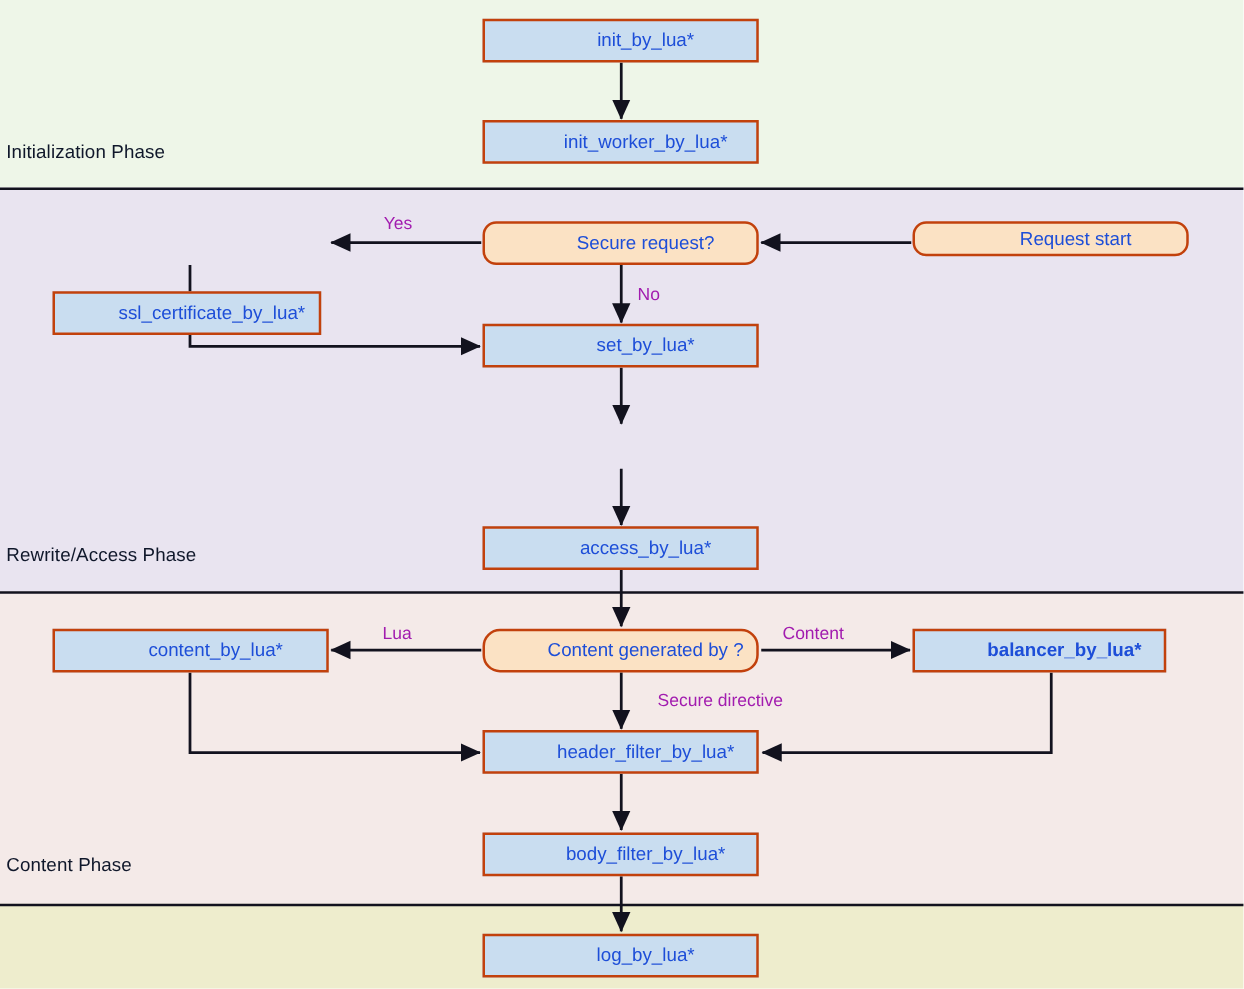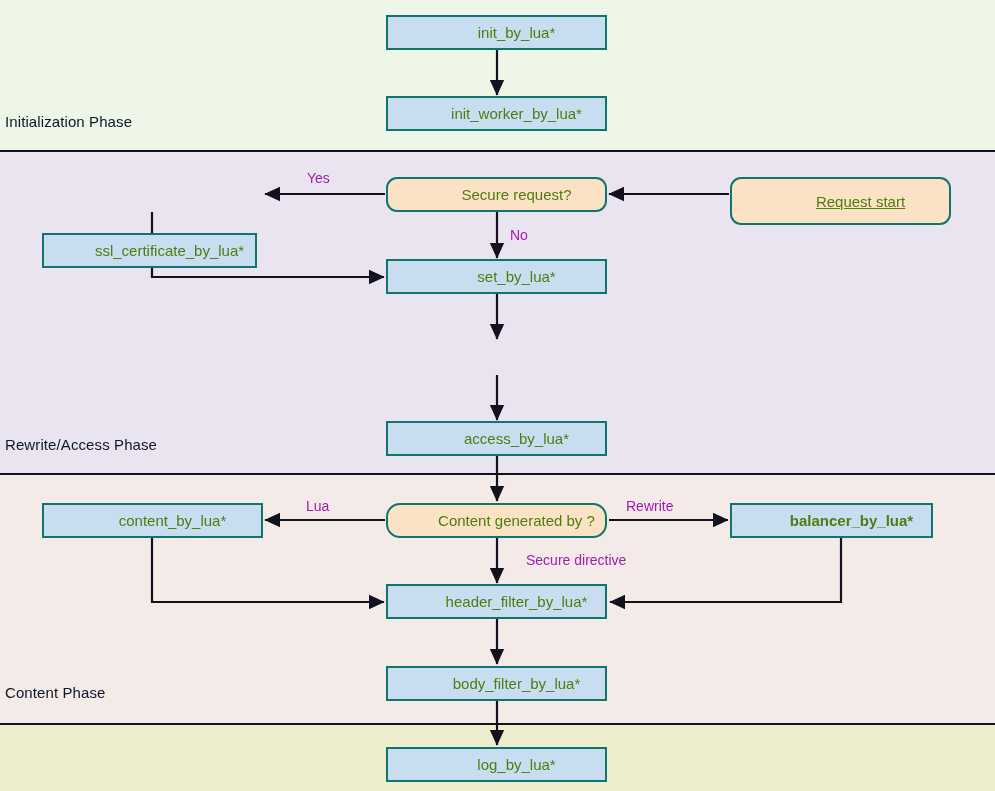--- a/index.html
+++ b/index.html
@@ -29,26 +29,26 @@
     position: absolute;
     font-size: 15px;
     color: #0f172a;
     white-space: nowrap;
     letter-spacing: 0.1px;
   }
 
   .node {
     position: absolute;
     box-sizing: border-box;
-    border: 2px solid #0f766e;
+    border: 2px solid #c2410c;
     display: flex;
     align-items: center;
     justify-content: center;
     font-size: 15px;
-    color: #4d7c0f;
+    color: #1d4ed8;
     white-space: nowrap;
     padding-left: 40px;
   }
   .node.lua {
     background: #c9ddf0;
   }
   .node.decision {
     background: #fbe2c4;
     border-radius: 11px;
   }
@@ -119,34 +119,34 @@
     </g>
   </svg>
 
   <div class="phase-label" style="left:5px; top:113px;">Initialization Phase</div>
   <div class="phase-label" style="left:5px; top:436px;">Rewrite/Access Phase</div>
   <div class="phase-label" style="left:5px; top:684px;">Content Phase</div>
 
   <div class="node lua" style="left:386px; top:15px;  width:221px; height:35px;">init_by_lua*</div>
   <div class="node lua" style="left:386px; top:96px;  width:221px; height:35px;">init_worker_by_lua*</div>
 
-  <div class="node decision" style="left:730px; top:177px; width:221px; height:48px;text-decoration:underline;">Request start</div>
+  <div class="node decision" style="left:730px; top:177px; width:221px; height:28px;">Request start</div>
   <div class="node decision" style="left:386px; top:177px; width:221px; height:35px;">Secure request?</div>
   <div class="node lua" style="left:42px;  top:193px; width:215px; height:35px;margin-top:40px;">ssl_certificate_by_lua*</div>
 
   <div class="node lua" style="left:386px; top:259px; width:221px; height:35px;">set_by_lua*</div>
   <div class="node lua" style="left:386px; top:421px; width:221px; height:35px;">access_by_lua*</div>
 
   <div class="node decision small-text" style="left:386px; top:503px; width:221px; height:35px;">Content generated by ?</div>
   <div class="node lua" style="left:42px;  top:503px; width:221px; height:35px;">content_by_lua*</div>
   <div class="node lua" style="left:730px; top:503px; width:203px; height:35px;font-weight:bold;">balancer_by_lua*</div>
 
   <div class="node lua" style="left:386px; top:584px; width:221px; height:35px;">header_filter_by_lua*</div>
   <div class="node lua" style="left:386px; top:666px; width:221px; height:35px;">body_filter_by_lua*</div>
   <div class="node lua" style="left:386px; top:747px; width:221px; height:35px;">log_by_lua*</div>
 
   <div class="edge-label" style="left:307px; top:170px;">Yes</div>
   <div class="edge-label" style="left:510px; top:227px;">No</div>
   <div class="edge-label" style="left:306px; top:498px;">Lua</div>
-  <div class="edge-label" style="left:626px; top:498px;">Rewrite</div>
+  <div class="edge-label" style="left:626px; top:498px;">Content</div>
   <div class="edge-label" style="left:526px; top:552px;">Secure directive</div>
 
 </div>
 
 </body></html>

